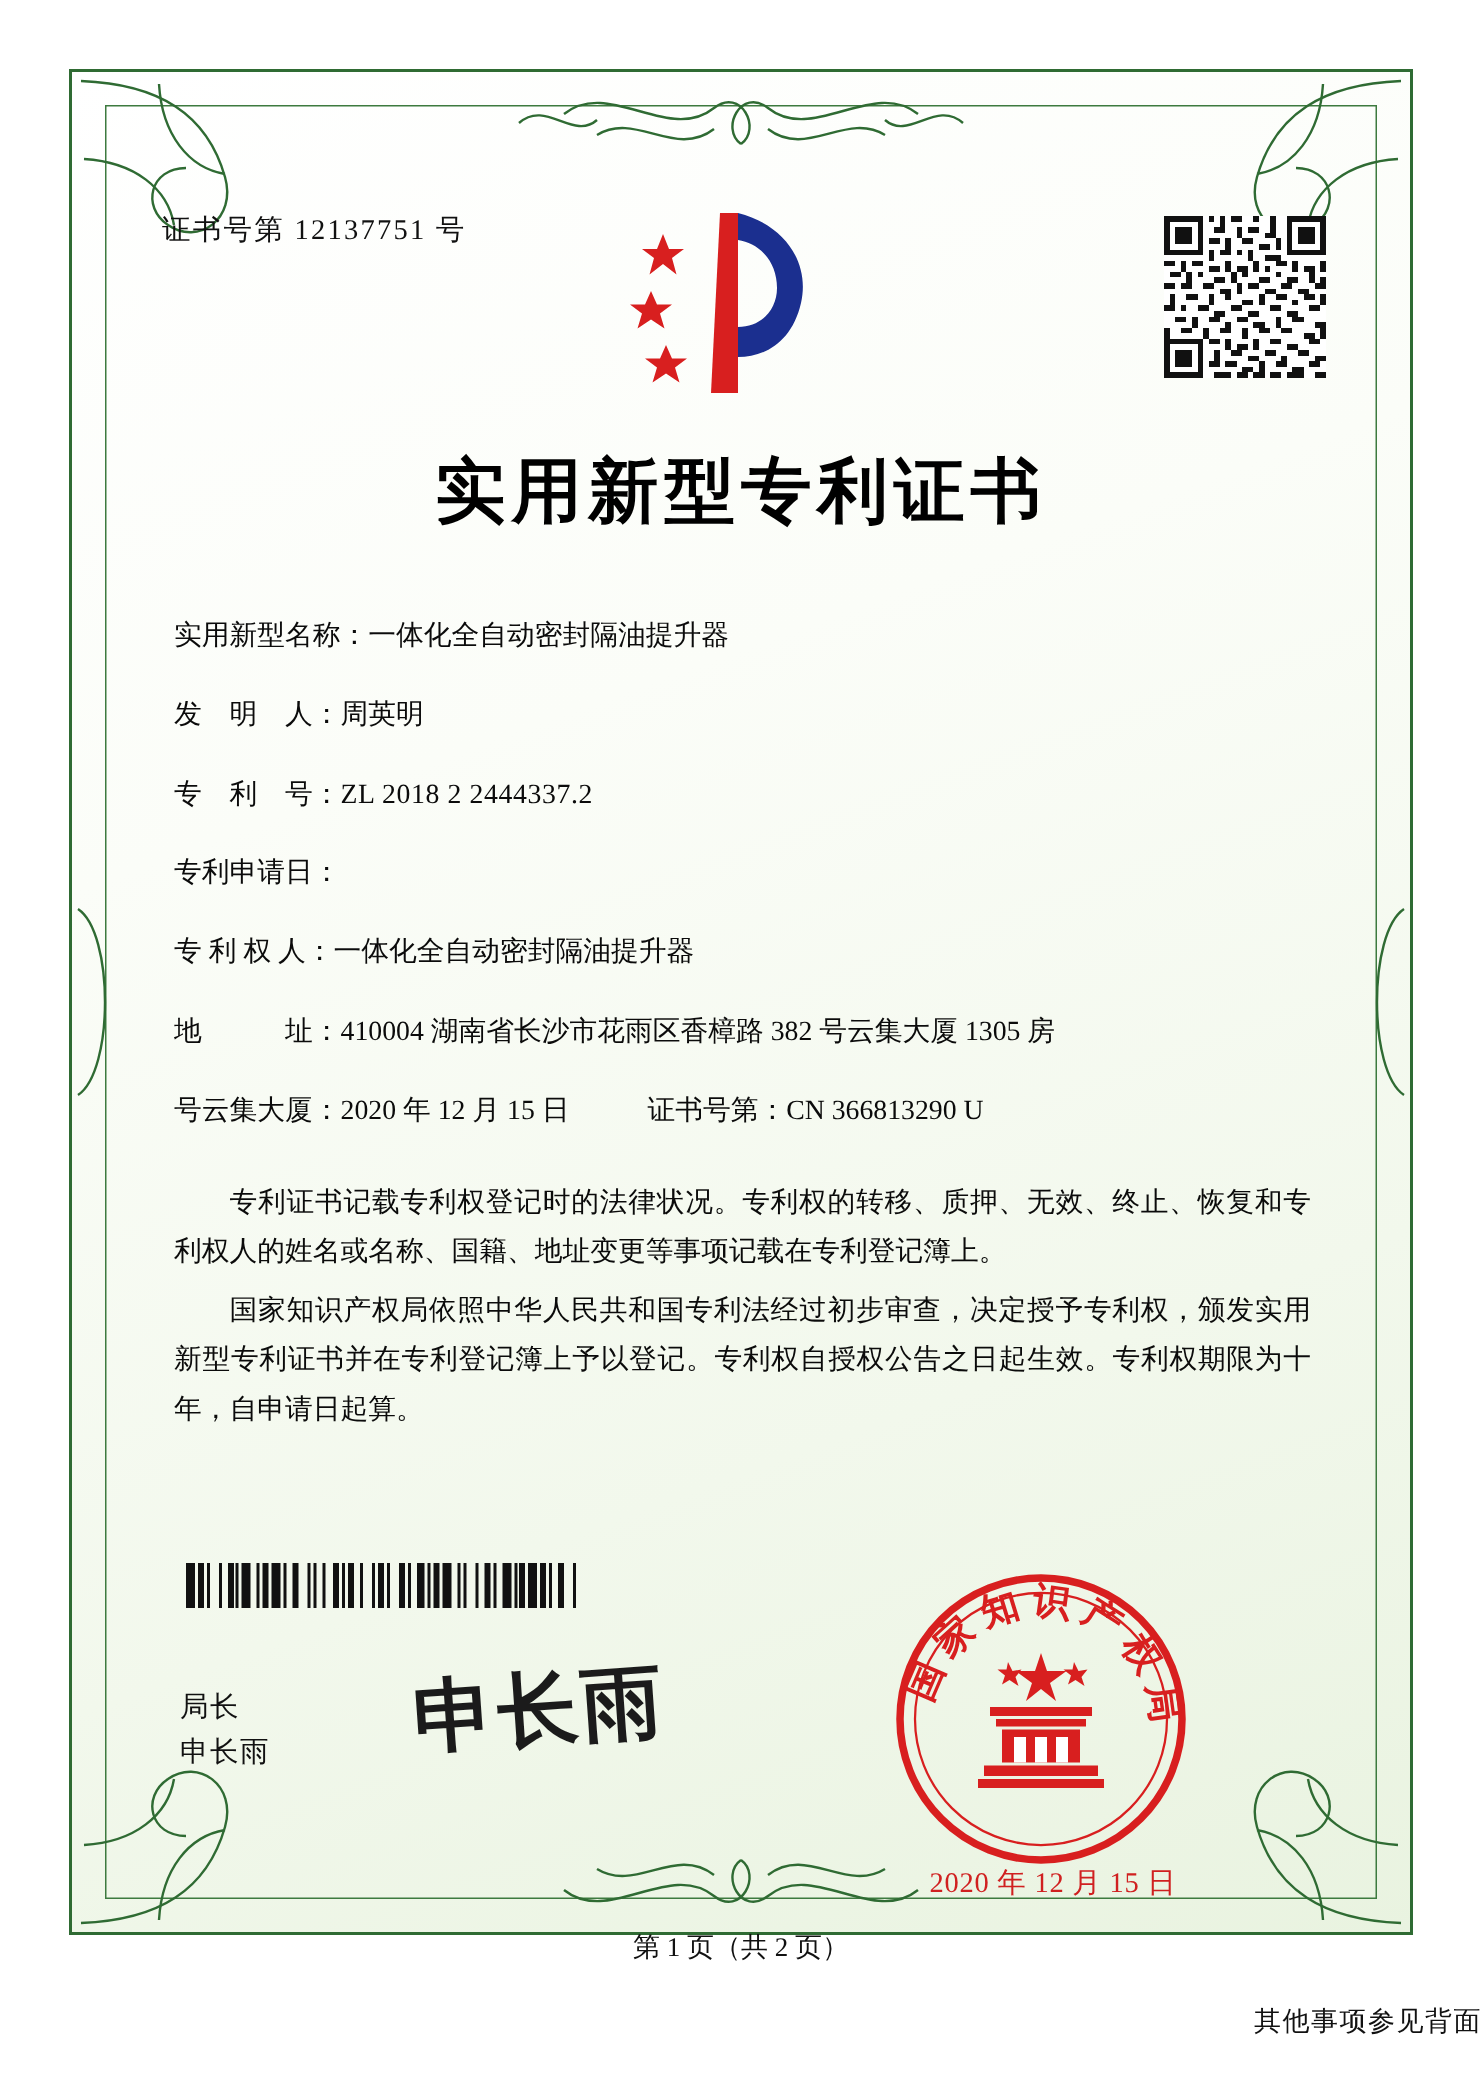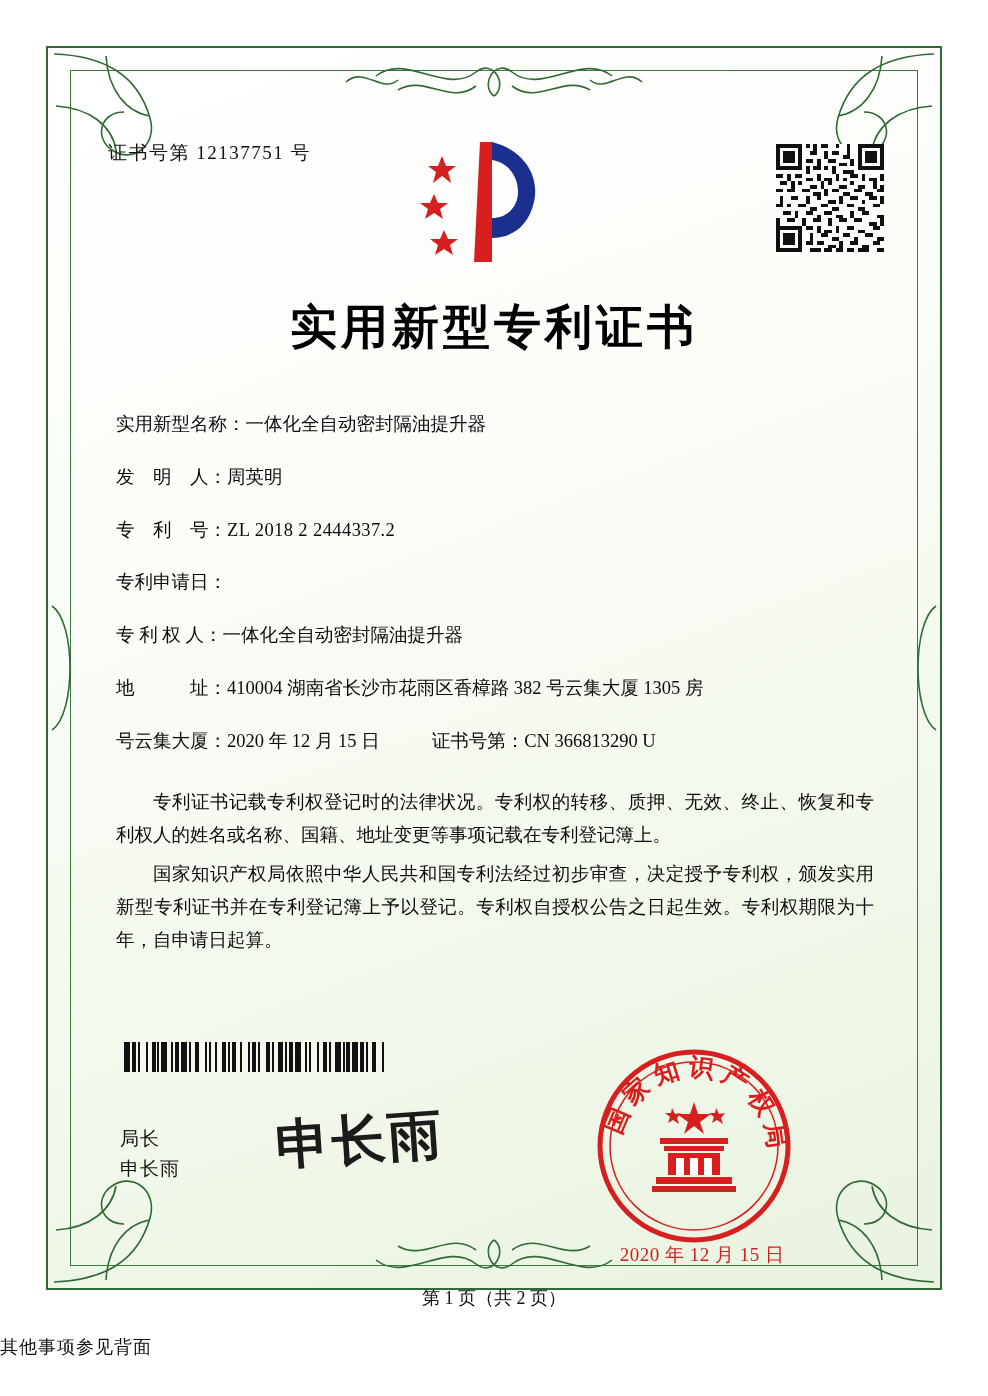--- a/index.html
+++ b/index.html
@@ -202,21 +202,21 @@
     width: 988px;
     text-align: center;
     font-size: 18px;
     color: #111;
   }
   .back-note {
     position: absolute;
     left: 0;
     top: 1335px;
     width: 988px;
-    text-align: left;
+    text-align: right;
     font-size: 18px;
     letter-spacing: 1px;
     color: #111;
   }
 </style>
 </head>
 <body>
 
 <div class="page">
 

